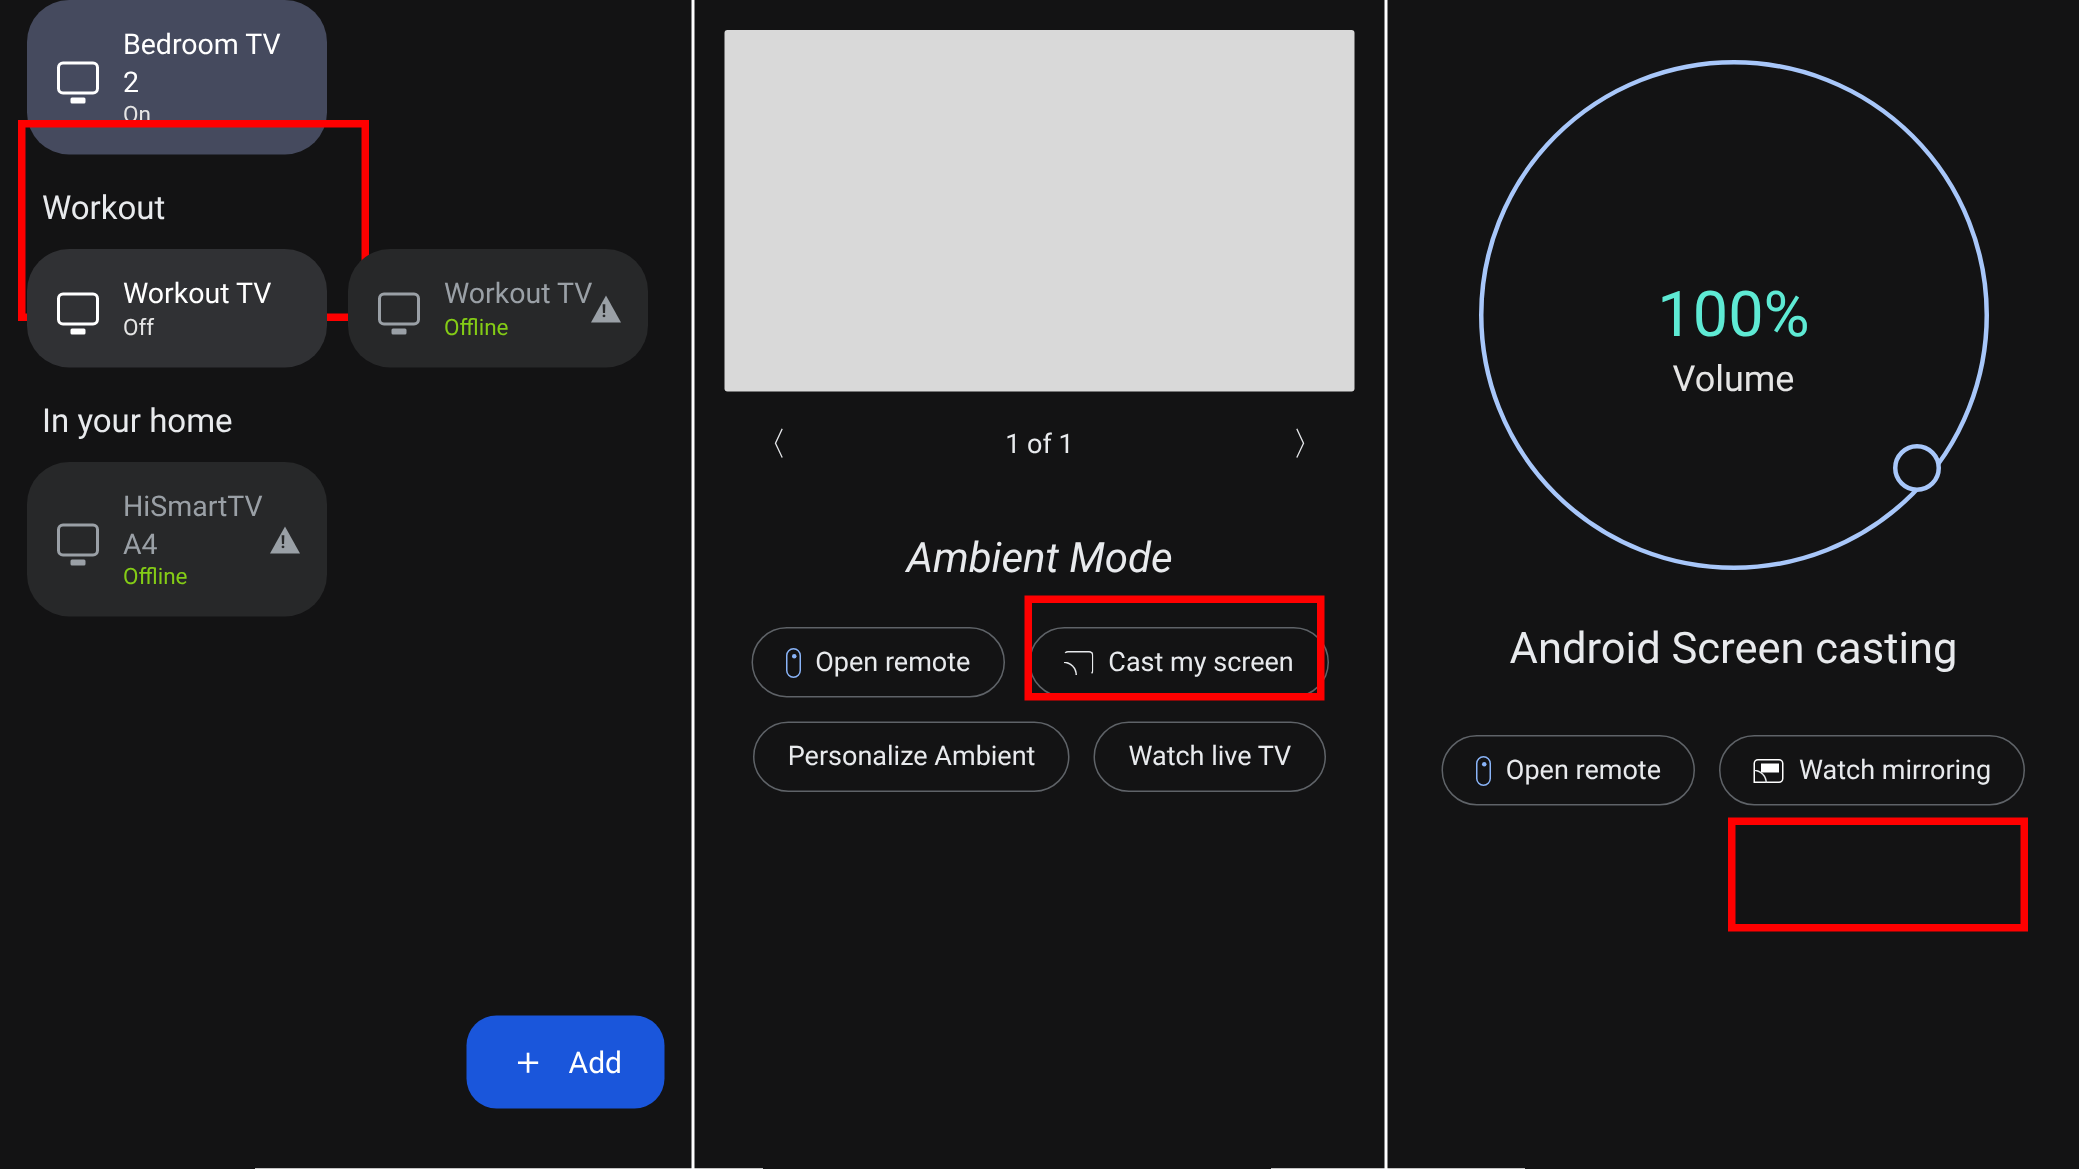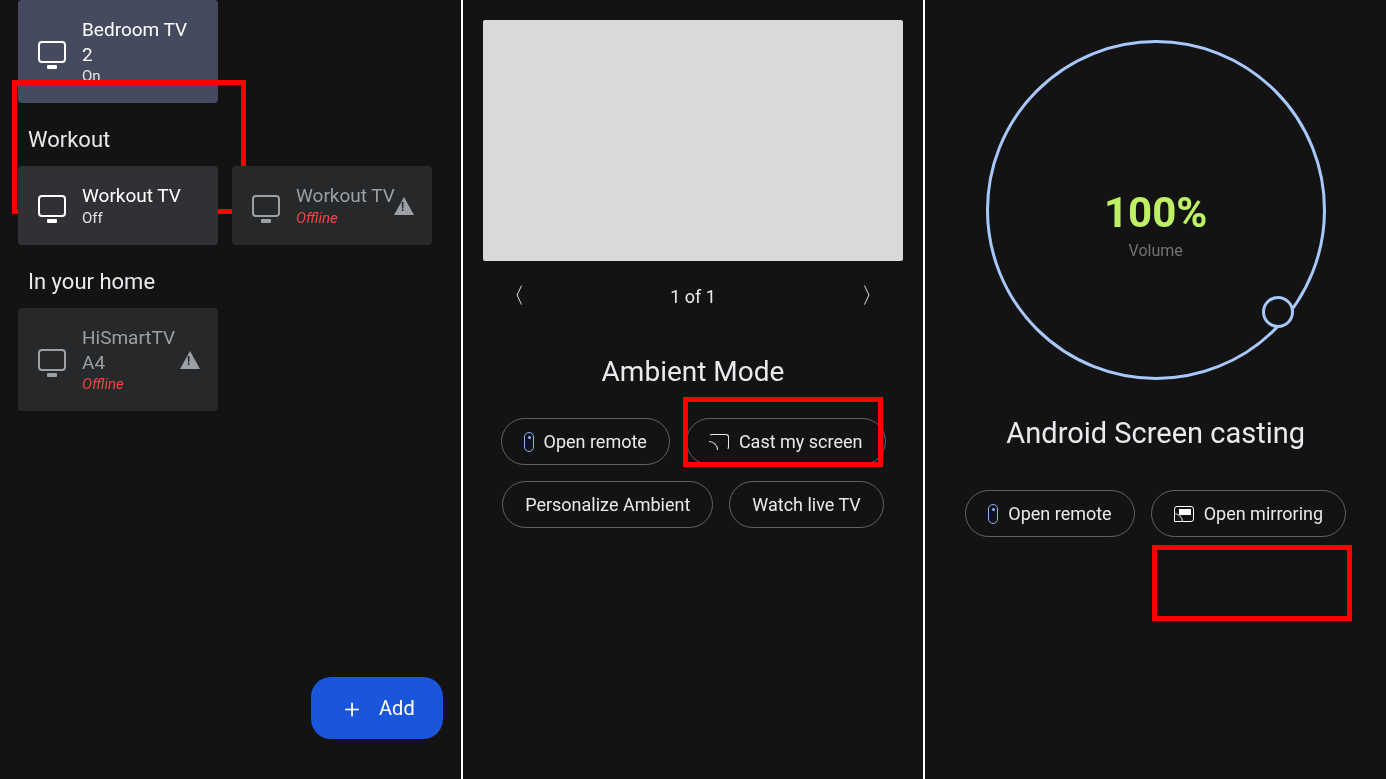--- a/index.html
+++ b/index.html
@@ -27,35 +27,35 @@
     font-size: 22px;
     padding: 24px 28px 14px;
     color: #e8eaed;
   }
   .device-row {
     display: flex;
     gap: 14px;
     padding: 0 18px;
   }
   .device-card {
-    border-radius: 4px;
+    border-radius: 28px;
     padding: 18px 20px;
     display: flex;
     align-items: center;
     gap: 16px;
     width: 200px;
     position: relative;
   }
   .device-card.on { background: #454a5e; }
   .device-card.off { background: #303134; }
   .device-card.offline { background: #272829; }
   .device-name { font-size: 19px; color: #fff; line-height: 1.3; }
   .device-card.offline .device-name { color: #9aa0a6; }
   .device-status { font-size: 15px; color: #e5e5e5; }
-  .device-card.offline .device-status { color: #ef4444; font-style: italic; }
+  .device-card.offline .device-status { color: #84cc16; }
   .tv-icon { width: 28px; height: 22px; border: 2.5px solid #fff; border-radius: 4px; position: relative; flex-shrink: 0; }
   .tv-icon::after { content:""; position:absolute; bottom:-8px; left:50%; transform:translateX(-50%); width:10px; height:4px; background:#fff; border-radius:1px; }
   .device-card.offline .tv-icon { border-color: #9aa0a6; }
   .device-card.offline .tv-icon::after { background: #9aa0a6; }
   .warn-icon {
     position: absolute; right: 18px; top: 50%; transform: translateY(-50%);
     width: 0; height: 0;
     border-left: 10px solid transparent;
     border-right: 10px solid transparent;
     border-bottom: 18px solid #9aa0a6;
@@ -89,21 +89,21 @@
   }
   .pager {
     display: flex;
     justify-content: space-between;
     align-items: center;
     padding: 20px 40px;
     font-size: 18px;
     color: #e8eaed;
   }
   .chev { font-size: 22px; cursor: pointer; color: #e8eaed; }
-  .mode-title { text-align: center; font-size: 28px; padding: 24px 0 30px; }
+  .mode-title { text-align: center; font-size: 28px; padding: 24px 0 30px; font-style: italic; }
   .pill-row { display: flex; justify-content: center; gap: 16px; padding-bottom: 16px; }
   .pill {
     border: 1px solid #5f6368;
     border-radius: 999px;
     padding: 12px 22px;
     font-size: 18px;
     color: #e8eaed;
     display: flex;
     align-items: center;
     gap: 10px;
@@ -134,22 +134,22 @@
     position: absolute;
     width: 32px; height: 32px;
     border: 3px solid #a8c7fa;
     background: #131314;
     border-radius: 50%;
     right: 32px; bottom: 52px;
   }
   .vol-text {
     position: absolute; top: 50%; left: 50%; transform: translate(-50%, -30%); text-align: center;
   }
-  .vol-pct { font-size: 42px; color: #bef264; font-weight: 700; text-align: right; }
-  .vol-label { font-size: 16px; color: #737373; margin-top: 4px; }
+  .vol-pct { font-size: 42px; color: #5eead4; font-weight: 400; text-align: right; }
+  .vol-label { font-size: 24px; color: #e5e5e5; margin-top: 4px; }
   .casting-title { text-align: center; font-size: 29px; padding: 36px 0 40px; }
 </style>
 </head>
 <body>
 
 <div class="panel">
   <div class="device-row">
     <div class="device-card on">
       <span class="tv-icon"></span>
       <div>
@@ -244,17 +244,17 @@
 
   <div class="casting-title">Android Screen casting</div>
 
   <div class="pill-row">
     <div class="pill">
       <span class="remote-icon"></span>
       <span>Open remote</span>
     </div>
     <div class="pill">
       <span class="cast-icon active"></span>
-      <span>Open mirroring</span>
+      <span>Watch mirroring</span>
     </div>
   </div>
   <div class="highlight-red" style="left:227px; top:545px; width:200px; height:76px;"></div>
 </div>
 
 </body></html>

